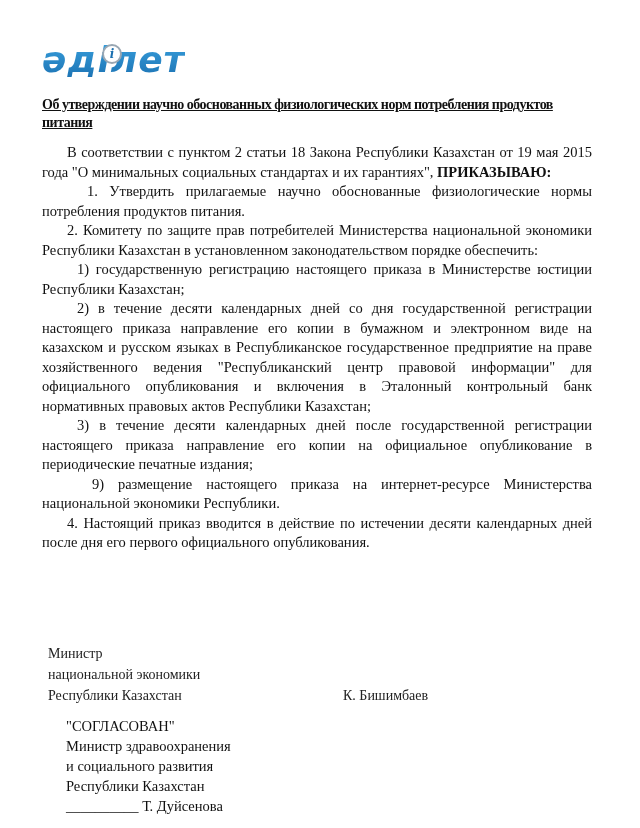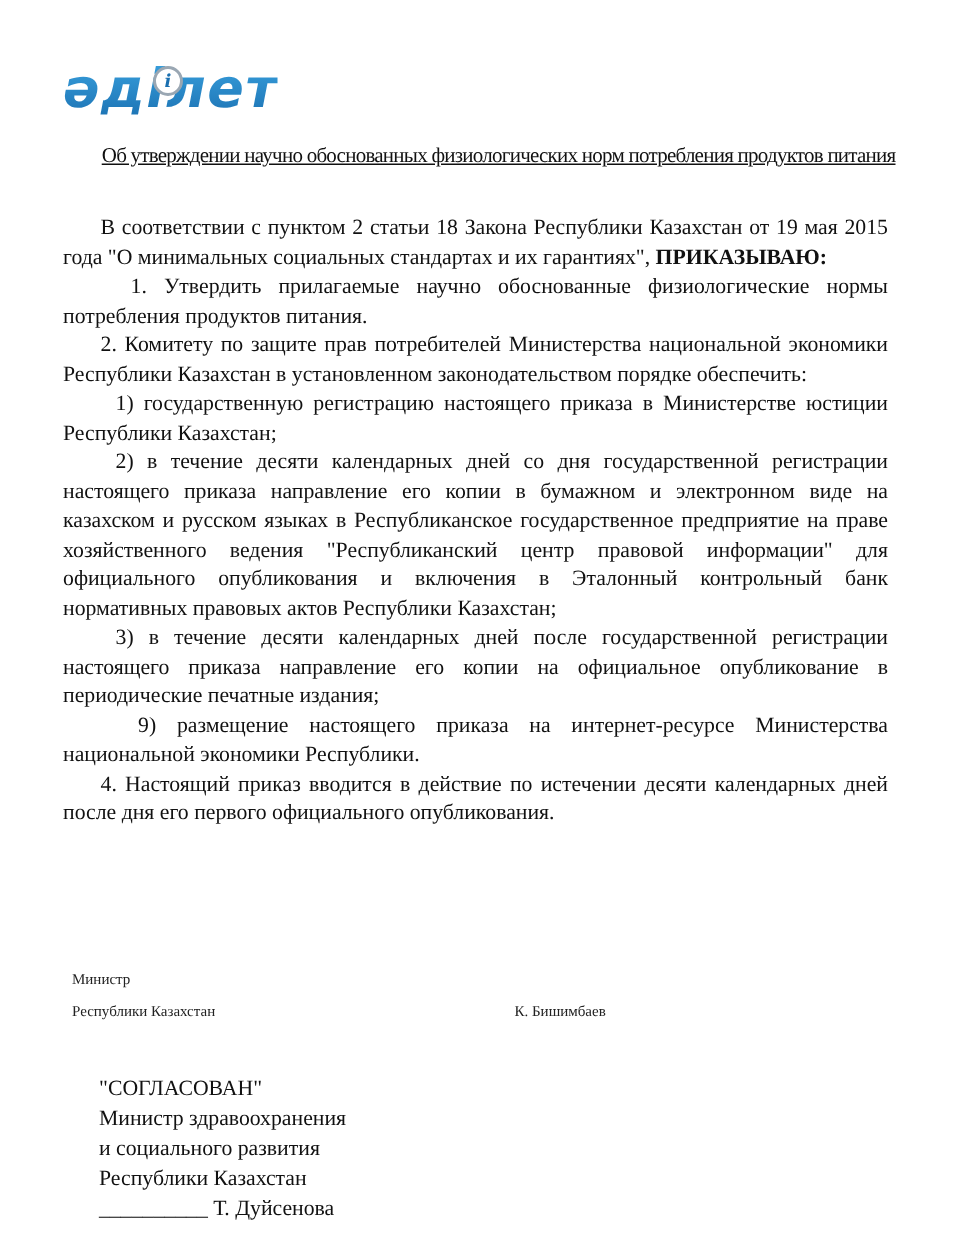--- a/index.html
+++ b/index.html
@@ -55,26 +55,25 @@
       font-size: 12px;
       line-height: 16px;
       text-align: center;
       box-sizing: content-box;
     }
     .title {
       position: absolute;
       left: 42px;
       top: 96px;
       width: 555px;
-      font-weight: normal;
+      font-weight: bold;
       font-size: 14px;
       line-height: 18px;
       letter-spacing: -0.5px;
       text-decoration: underline;
-      text-align: right;
     }
     .doc {
       position: absolute;
       left: 42px;
       top: 143px;
       width: 550px;
       font-size: 14.5px;
       line-height: 19.5px;
       text-align: justify;
     }
@@ -86,21 +85,21 @@
     .indent3 { text-indent: 35px; }
     .indent4 { text-indent: 50px; }
     .bold-under {
       font-weight: bold;
     }
     .sign-block {
       position: absolute;
       left: 48px;
       top: 643px;
       width: 420px;
-      font-size: 10px;
+      font-size: 14px;
       line-height: 21px;
       color: #222;
     }
     .sign-row {
       position: relative;
       height: 21px;
     }
     .sign-name {
       position: absolute;
       left: 295px;
@@ -130,20 +129,21 @@
   <p class="indent1">2. Комитету по защите прав потребителей Министерства национальной экономики Республики Казахстан в установленном законодательством порядке обеспечить:</p>
   <p class="indent3">1) государственную регистрацию настоящего приказа в Министерстве юстиции Республики Казахстан;</p>
   <p class="indent3">2) в течение десяти календарных дней со дня государственной регистрации настоящего приказа направление его копии в бумажном и электронном виде на казахском и русском языках в Республиканское государственное предприятие на праве хозяйственного ведения "Республиканский центр правовой информации" для официального опубликования и включения в Эталонный контрольный банк нормативных правовых актов Республики Казахстан;</p>
   <p class="indent3">3) в течение десяти календарных дней после государственной регистрации настоящего приказа направление его копии на официальное опубликование в периодические печатные издания;</p>
   <p class="indent4">9) размещение настоящего приказа на интернет-ресурсе Министерства национальной экономики Республики.</p>
   <p class="indent1">4. Настоящий приказ вводится в действие по истечении десяти календарных дней после дня его первого официального опубликования.</p>
 </div>
 
 <div class="sign-block">
   <div class="sign-row">Министр</div>
+  <div class="sign-row">национальной экономики</div>
   <div class="sign-row">
     <span>Республики Казахстан</span>
     <span class="sign-name">К. Бишимбаев</span>
   </div>
 </div>
 
 <div class="agreed">
   <div>"СОГЛАСОВАН"</div>
   <div>Министр здравоохранения</div>
   <div>и социального развития</div>

